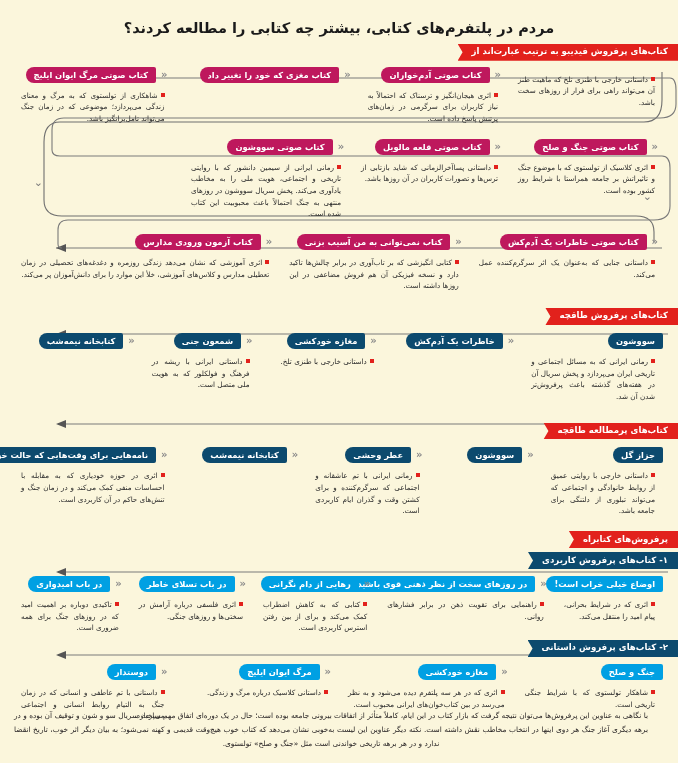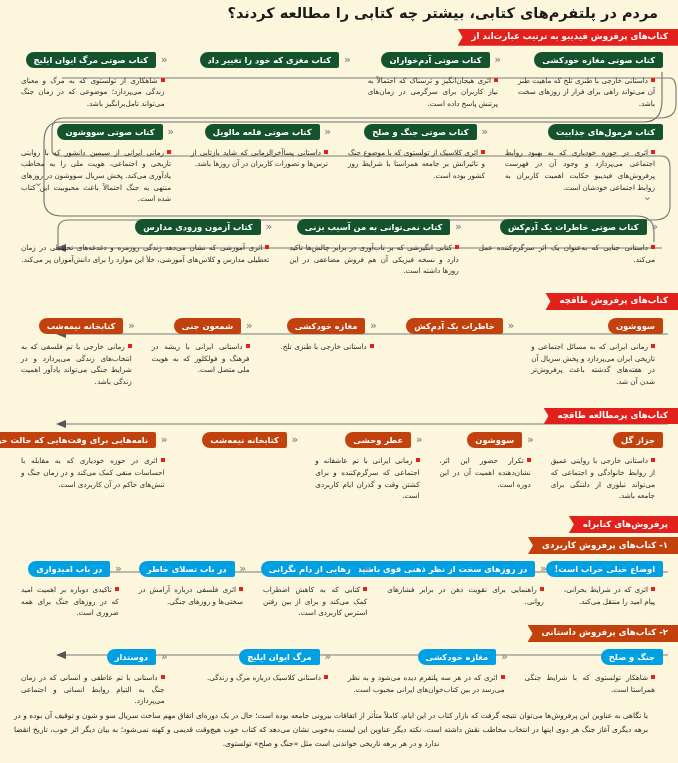--- a/index.html
+++ b/index.html
@@ -9,40 +9,41 @@
     font-family:"DejaVu Sans","Liberation Sans",sans-serif;
     color:#231f20;
     overflow:hidden;
     position:relative;
     direction:rtl;
   }
   .page{position:relative;width:678px;height:763px;}
 
   
   .title{
+    text-align:center;
     font-size:14.5px;
     font-weight:bold;
     letter-spacing:-.2px;
-    padding:3px 20px 4px 20px;
+    padding:18px 20px 4px 20px;
     color:#1a1a1a;
     line-height:1.5;
   }
 
   
   .banner{
     display:inline-block;
     color:#fff;
     font-size:8.6px;
     font-weight:bold;
     padding:3.5px 10px 4px 14px;
     line-height:1.1;
     white-space:nowrap;
   }
   .banner.red{background:#E2211C;}
-  .banner.blue{background:#c2410c;}
+  .banner.blue{background:#0c4a6e;}
   .banner-wrap{display:flex;justify-content:flex-start;padding-right:0;}
 
   .banner.red.notch{
     clip-path:polygon(0 0,100% 0,100% 100%,0 100%,5px 50%);
   }
   .banner.blue.notch{
     clip-path:polygon(0 0,100% 0,100% 100%,0 100%,5px 50%);
   }
 
   
@@ -74,22 +75,22 @@
     color:#fff;
     font-size:8.3px;
     font-weight:bold;
     line-height:16px;
     height:16px;
     padding:0 8px;
     white-space:nowrap;
     text-align:center;
     border-radius:0 0 0 0;
   }
-  .tag.green{background:#14532d;border-radius:8px 2px 2px 8px;}
-  .tag.orange{background:#c2410c;border-radius:8px 2px 2px 8px;color:#fff;}
+  .tag.green{background:#be185d;border-radius:8px 2px 2px 8px;}
+  .tag.orange{background:#0c4a6e;border-radius:8px 2px 2px 8px;color:#fff;}
   .tag.blue{background:#00A0E3;border-radius:8px 2px 2px 8px;}
   .chev{
     font-size:10px;
     font-weight:bold;
     color:#8a8a8a;
     padding:0 5px;
     line-height:16px;
     user-select:none;
   }
   .desc{
@@ -160,23 +161,20 @@
 
   <div class="title">مردم در پلتفرم‌های کتابی، بیشتر چه کتابی را مطالعه کردند؟</div>
 
   <div class="sect">
     <div class="banner-wrap" style="padding-right:0;">
       <span class="banner red notch">کتاب‌های پرفروش فیدیبو به ترتیب عبارت‌اند از</span>
     </div>
 
     <div class="row" style="margin-top:6px;">
       <div class="node" style="width:24%">
-        <div class="tagline">
-          <span class="tag green">کتاب صوتی مغازه خودکشی</span>
-        </div>
         <div class="desc"><span class="bullet"></span><span>داستانی خارجی با طنزی تلخ که ماهیت طنز آن می‌تواند راهی برای فرار از روزهای سخت باشد.</span></div>
       </div>
       <div class="node" style="width:23%">
         <div class="tagline">
           <span class="chev">«</span>
           <span class="tag green">کتاب صوتی آدم‌خواران</span>
         </div>
         <div class="desc"><span class="bullet"></span><span>اثری هیجان‌انگیز و ترسناک که احتمالاً به نیاز کاربران برای سرگرمی در زمان‌های پرتنش پاسخ داده است.</span></div>
       </div>
       <div class="node" style="width:28%">
@@ -188,26 +186,20 @@
       <div class="node" style="width:25%">
         <div class="tagline">
           <span class="chev">«</span>
           <span class="tag green">کتاب صوتی مرگ ایوان ایلیچ</span>
         </div>
         <div class="desc"><span class="bullet"></span><span>شاهکاری از تولستوی که به مرگ و معنای زندگی می‌پردازد؛ موضوعی که در زمان جنگ می‌تواند تامل‌برانگیز باشد.</span></div>
       </div>
     </div>
 
     <div class="row" style="margin-top:14px;">
-      <div class="node" style="width:26%">
-        <div class="tagline">
-          <span class="tag green">کتاب فرمول‌های جذابیت</span>
-        </div>
-        <div class="desc"><span class="bullet"></span><span>اثری در حوزه خودیاری که به بهبود روابط اجتماعی می‌پردازد و وجود آن در فهرست پرفروش‌های فیدیبو حکایت اهمیت کاربران به روابط اجتماعی خودشان است.</span></div>
-      </div>
       <div class="node" style="width:24%">
         <div class="tagline">
           <span class="chev">«</span>
           <span class="tag green">کتاب صوتی جنگ و صلح</span>
         </div>
         <div class="desc"><span class="bullet"></span><span>اثری کلاسیک از تولستوی که با موضوع جنگ و تاثیراتش بر جامعه همراستا با شرایط روز کشور بوده است.</span></div>
       </div>
       <div class="node" style="width:24%">
         <div class="tagline">
           <span class="chev">«</span>
@@ -279,21 +271,20 @@
           <span class="chev">«</span>
           <span class="tag orange">شمعون جنی</span>
         </div>
         <div class="desc"><span class="bullet"></span><span>داستانی ایرانی با ریشه در فرهنگ و فولکلور که به هویت ملی متصل است.</span></div>
       </div>
       <div class="node" style="width:20%">
         <div class="tagline">
           <span class="chev">«</span>
           <span class="tag orange">کتابخانه نیمه‌شب</span>
         </div>
-        <div class="desc"><span class="bullet"></span><span>رمانی خارجی با تم فلسفی که به انتخاب‌های زندگی می‌پردازد و در شرایط جنگی می‌تواند یادآور اهمیت زندگی باشد.</span></div>
       </div>
     </div>
   </div>
 
   <div class="sect" style="margin-top:20px;">
     <div class="banner-wrap">
       <span class="banner red notch">کتاب‌های پرمطالعه طاقچه</span>
     </div>
 
     <div class="row" style="margin-top:8px;">
@@ -301,21 +292,20 @@
         <div class="tagline">
           <span class="tag orange">جزاز گل</span>
         </div>
         <div class="desc"><span class="bullet"></span><span>داستانی خارجی با روایتی عمیق از روابط خانوادگی و اجتماعی که می‌تواند تبلوری از دلتنگی برای جامعه باشد.</span></div>
       </div>
       <div class="node" style="width:17%">
         <div class="tagline">
           <span class="chev">«</span>
           <span class="tag orange">سووشون</span>
         </div>
-        <div class="desc"><span class="bullet"></span><span>تکرار حضور این اثر، نشان‌دهنده اهمیت آن در این دوره است.</span></div>
       </div>
       <div class="node" style="width:19%">
         <div class="tagline">
           <span class="chev">«</span>
           <span class="tag orange">عطر وحشی</span>
         </div>
         <div class="desc"><span class="bullet"></span><span>رمانی ایرانی با تم عاشقانه و اجتماعی که سرگرم‌کننده و برای کشتن وقت و گذران ایام کاربردی است.</span></div>
       </div>
       <div class="node" style="width:20%">
         <div class="tagline">
@@ -380,21 +370,21 @@
 
     <div class="banner-wrap" style="margin-top:6px;">
       <span class="banner blue notch">۲- کتاب‌های پرفروش داستانی</span>
     </div>
 
     <div class="row" style="margin-top:7px;">
       <div class="node" style="width:23%">
         <div class="tagline">
           <span class="tag blue">جنگ و صلح</span>
         </div>
-        <div class="desc"><span class="bullet"></span><span>شاهکار تولستوی که با شرایط جنگی همراستا است.</span></div>
+        <div class="desc"><span class="bullet"></span><span>شاهکار تولستوی که با شرایط جنگی تاریخی است.</span></div>
       </div>
       <div class="node" style="width:27%">
         <div class="tagline">
           <span class="chev">«</span>
           <span class="tag blue">مغازه خودکشی</span>
         </div>
         <div class="desc"><span class="bullet"></span><span>اثری که در هر سه پلتفرم دیده می‌شود و به نظر می‌رسد در بین کتاب‌خوان‌های ایرانی محبوب است.</span></div>
       </div>
       <div class="node" style="width:25%">
         <div class="tagline">

